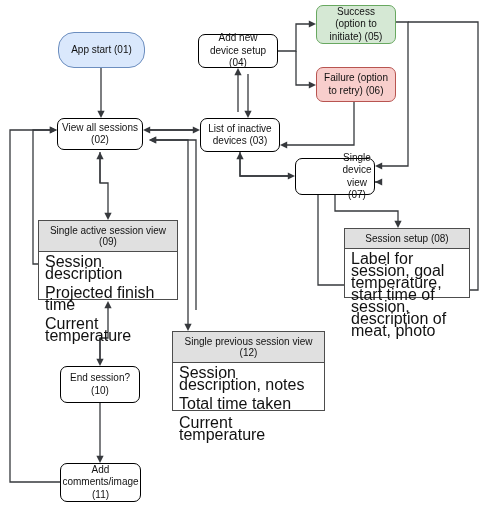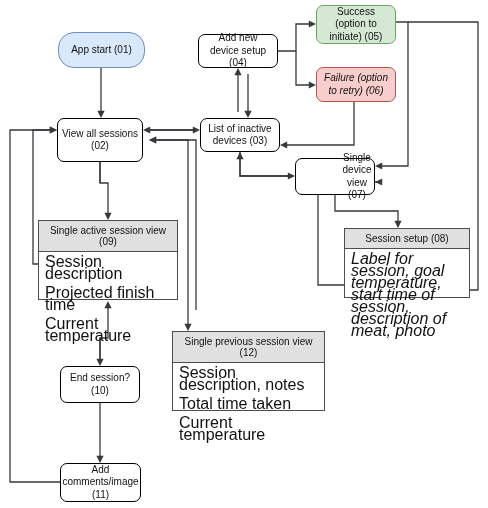--- a/index.html
+++ b/index.html
@@ -47,21 +47,20 @@
     background: #dae8fc;
     border-radius: 16px;
   }
   .proc.green {
     border: 1.7px solid #68a860;
     background: #d5e8d4;
   }
   .proc.red {
     border: 1.7px solid #b85450;
     background: #f8cecc;
-    font-style: italic;
   }
   
   .listnode {
     position: absolute;
     box-sizing: border-box;
     border: 1px solid #4d4d4d;
     background: #ffffff;
     display: flex;
     flex-direction: column;
     z-index: 2;
@@ -83,21 +82,20 @@
     color: #111111;
     text-align: left;
     padding: 4px 5px 3px 6px;
     flex: 1 1 auto;
     display: flex;
     align-items: center;
   }
   .listnode .lrow.body {
     align-items: flex-start;
     padding-top: 4px;
-    font-style: italic;
   }
   .e-path {
     fill: none;
     stroke: #36393d;
     stroke-width: 1.3px;
   }
   .e-head {
     fill: #36393d;
     stroke: none;
   }
@@ -221,21 +219,21 @@
       <path class="e-path" d="M100,403 L100,457"></path>
       <path class="e-head" d="M100,463 l-3.6,-7.2 h7.2 Z"></path>
     </g>
 
   </svg>
 
   <div class="node proc blue" style="left:58px; top:32px; width:87px; height:36px;">
     <span>App start (01)</span>
   </div>
 
-  <div class="node proc" style="left:57px; top:118px; width:86px; height:44px;">
+  <div class="node proc" style="left:57px; top:118px; width:86px; height:32px;">
     <span>View all sessions (02)</span>
   </div>
 
   <div class="node proc" style="left:200px; top:118px; width:80px; height:34px;">
     <span>List of inactive devices (03)</span>
   </div>
 
   <div class="node proc" style="left:198px; top:34px; width:80px; height:34px;">
     <span>Add new device setup (04)</span>
   </div>

